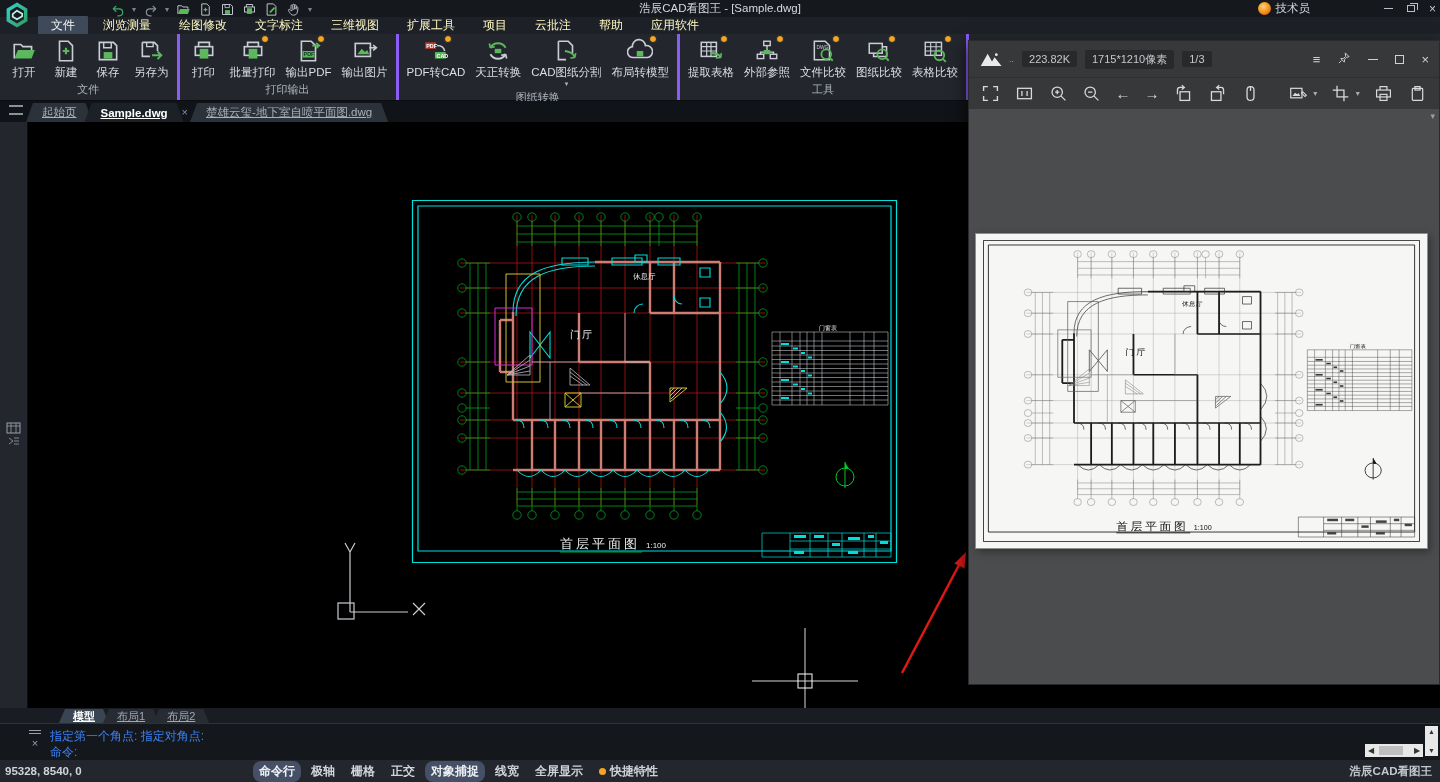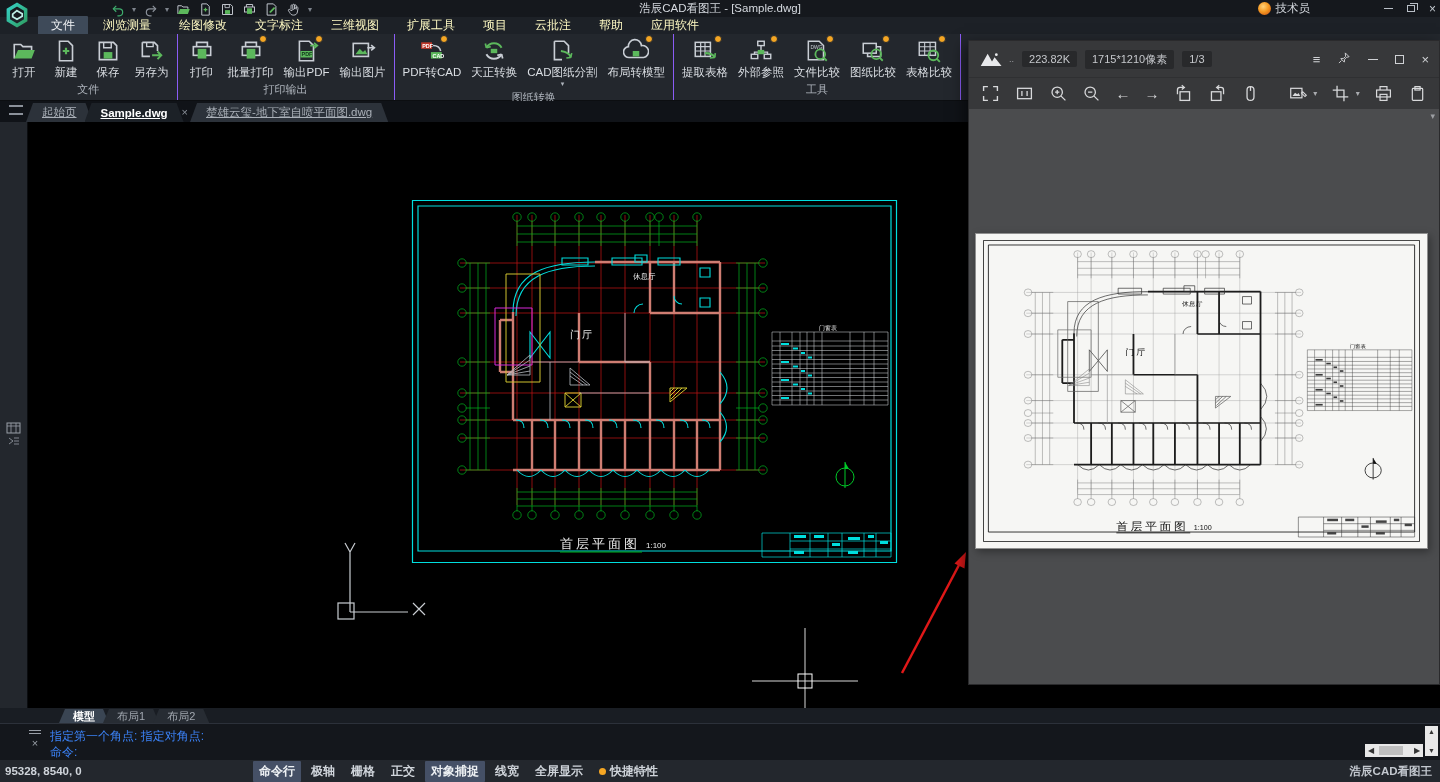--- a/index.html
+++ b/index.html
@@ -21,21 +21,21 @@
   .wb-max::before{content:"";position:absolute;left:2px;top:-3px;width:7px;height:6px;border:1px solid #b9bfc7;border-left:none;border-bottom:none;}
   .wb-close{font-size:12px;line-height:1;color:#c4cad1;}
 
   
   .menubar{position:absolute;left:0;top:17px;width:1440px;height:17px;background:#1d2127;display:flex;align-items:center;padding-left:38px;gap:2px;}
   .mtab{padding:1px 13px;color:#fef9c3;font-size:12px;white-space:nowrap;border-radius:1px;}
   .mtab.active{background:#3e4a59;color:#f2f4f6;}
 
   
   .ribbon{position:absolute;left:0;top:34px;width:1440px;height:67px;background:#23272d;border-bottom:1px solid #0c0e11;display:flex;}
-  .rgroup{display:flex;flex-direction:column;border-right:1px solid #8b5cf6;padding:2px 4px 0 4px;}
+  .rgroup{display:flex;flex-direction:column;border-right:3px solid #8b5cf6;padding:2px 4px 0 4px;}
   .rbtns{display:flex;flex:1;align-items:flex-start;justify-content:center;gap:2px;}
   .rbtn{display:flex;flex-direction:column;align-items:center;padding:1px 4px;min-width:40px;position:relative;}
   .ric{position:relative;width:27px;height:27px;display:flex;align-items:center;justify-content:center;}
   .ric svg{width:26px;height:26px;}
   .bdg{position:absolute;right:-3px;top:-2px;width:8px;height:8px;border-radius:50%;background:#f5a623;border:1px solid #23272d;}
   .rlb{margin-top:2px;font-size:11.5px;color:#dbdfe4;white-space:nowrap;line-height:1.1;}
   .rcaret{font-size:7px;color:#aeb4bc;line-height:1;margin-top:1px;}
   .rglabel{text-align:center;font-size:11px;color:#aeb4bc;padding:2px 0 3px 0;}
 
   
@@ -67,42 +67,42 @@
   .parrow{font-size:15px;color:#d8d9db;line-height:1;}
   .pcaret{font-size:8px;color:#a9abaf;margin-left:-9px;}
   .ptool .spacer{flex:1;}
   .pcontent{position:absolute;left:0;top:68px;width:470px;height:575px;background:#4b4c4e;overflow:hidden;}
   .tcollapse{position:absolute;right:4px;top:2px;color:#9d9fa3;font-size:9px;}
   .sheet{position:absolute;left:6px;top:124px;width:453px;height:316px;background:#f6f6f4;border:1px solid #8f8f8f;box-shadow:2px 3px 8px rgba(0,0,0,.35);}
   .sheet svg{position:absolute;left:7px;top:6px;}
 
   
   .layouttabs{position:absolute;left:0;top:708px;width:1440px;height:15px;background:#191d23;display:flex;align-items:flex-end;padding-left:62px;}
-  .ltab{height:14px;display:flex;align-items:center;padding:0 14px;font-size:11px;color:#a2a8b0;clip-path:polygon(6px 0,calc(100% - 6px) 0,100% 100%,0 100%);background:#272c33;margin:0 -3px;}
+  .ltab{height:14px;display:flex;align-items:center;padding:0 14px;font-size:11px;color:#a2a8b0;clip-path:polygon(6px 0,calc(100% - 6px) 0,100% 100%,0 100%);background:#272c33;margin:0 -3px;text-decoration:underline;}
   .ltab.active{background:#3a4553;color:#ffffff;font-weight:bold;}
 
   
   .cmd{position:absolute;left:0;top:723px;width:1440px;height:37px;background:#14171c;border-top:1px solid #2c313a;}
   .cmdicons{position:absolute;left:27px;top:4px;width:16px;color:#9aa0a8;text-align:center;line-height:1;}
   .cmdbars{display:block;width:12px;margin:2px auto 3px auto;border-top:1px solid #9aa0a8;border-bottom:1px solid #9aa0a8;height:4px;}
   .cmdx{font-size:11px;}
   .cline{position:absolute;left:50px;color:#3b82f6;font-size:12px;white-space:pre;}
   .cline1{top:4px;}
   .cline2{top:20px;}
   .cspin{position:absolute;right:2px;top:2px;width:13px;height:30px;background:#e8e8e8;color:#333;font-size:7px;display:flex;flex-direction:column;align-items:center;justify-content:space-between;padding:2px 0;}
   .chscroll{position:absolute;right:17px;top:20px;width:58px;height:13px;background:#e8e8e8;display:flex;align-items:center;}
   .chs-arrow{width:12px;text-align:center;color:#333;font-size:8px;}
   .chs-track{flex:1;height:100%;position:relative;}
   .chs-thumb{position:absolute;left:2px;top:2px;width:24px;height:9px;background:#bfbfbf;}
 
   
   .statusbar{position:absolute;left:0;top:760px;width:1440px;height:22px;background:#23272d;display:flex;align-items:center;font-size:12px;color:#cfd4da;font-weight:bold;}
   .coords{position:absolute;left:5px;font-size:11.5px;}
   .toggles{position:absolute;left:253px;display:flex;gap:4px;align-items:center;}
-  .tgl{padding:2px 6px;border-radius:1px;white-space:nowrap;}
+  .tgl{padding:2px 6px;border-radius:8px;white-space:nowrap;}
   .tgl.active{background:#455066;color:#eef1f4;}
   .tgl .dot{display:inline-block;width:7px;height:7px;border-radius:50%;background:#f5a623;margin-right:4px;}
   .brand{position:absolute;right:8px;font-size:11.5px;color:#c3c8cf;}
 </style>
 </head>
 <body>
 
 <svg width="0" height="0" style="position:absolute">
 <defs>
   <linearGradient id="logograd" x1="0" y1="0" x2="1" y2="1">

